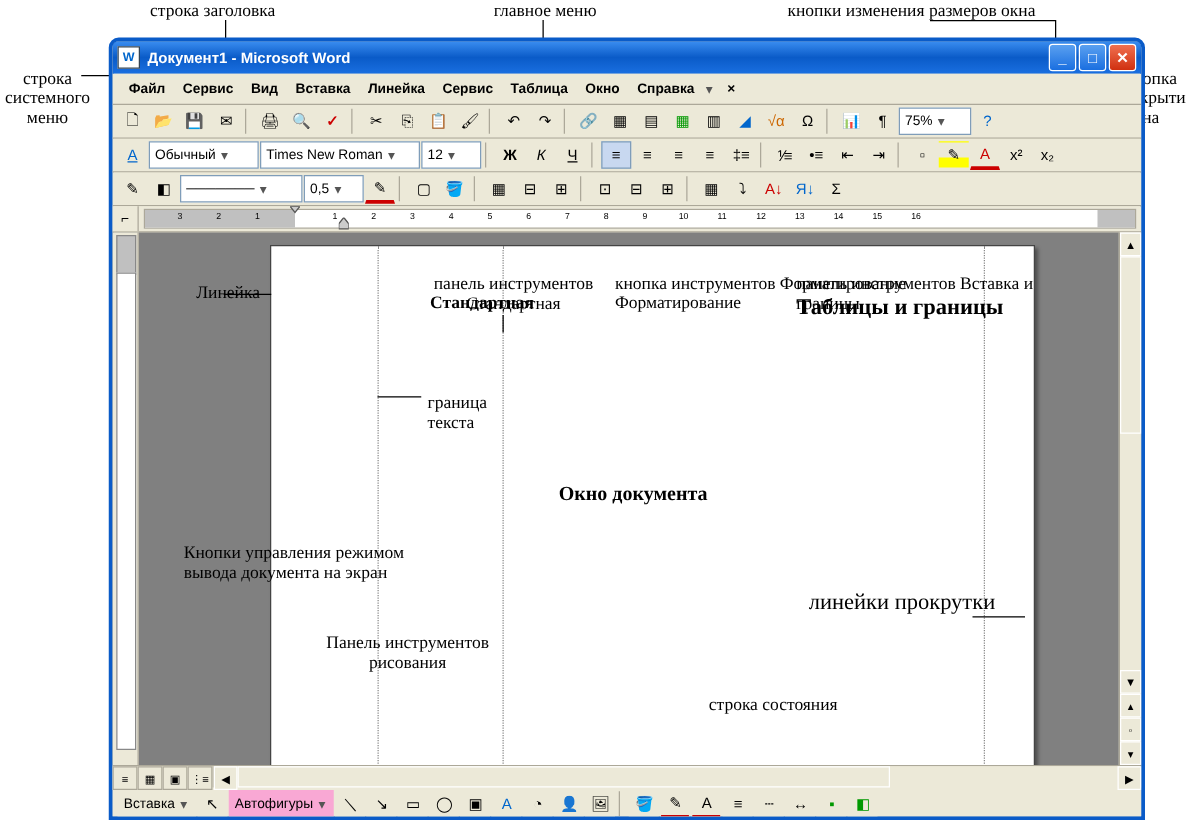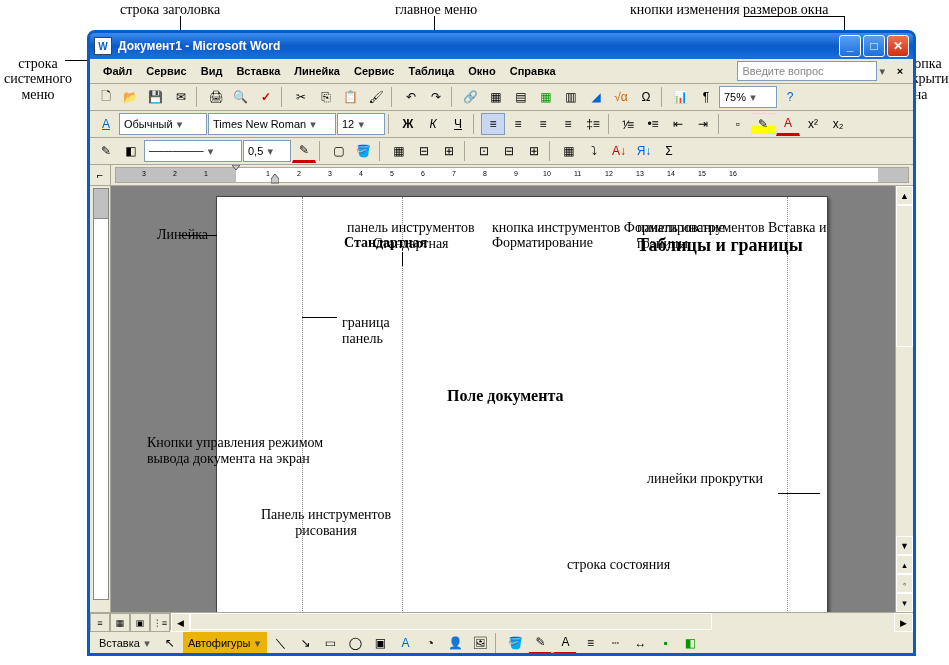--- a/index.html
+++ b/index.html
@@ -212,21 +212,20 @@
   <div class="menubar">
     <span class="mitem">Файл</span>
     <span class="mitem">Сервис</span>
     <span class="mitem">Вид</span>
     <span class="mitem">Вставка</span>
     <span class="mitem">Линейка</span>
     <span class="mitem">Сервис</span>
     <span class="mitem">Таблица</span>
     <span class="mitem">Окно</span>
     <span class="mitem">Справка</span>
-    <div class="ask-box">Введите вопрос</div>
     <span style="margin-left:2px;color:#555">▾</span>
     <div class="doc-close">×</div>
   </div>
 
   <div class="toolbar">
     <div class="tbtn">🗋</div>
     <div class="tbtn">📂</div>
     <div class="tbtn">💾</div>
     <div class="tbtn">✉</div>
     <div class="sep"></div>
@@ -381,27 +380,27 @@
           <div class="lbl" style="left:130px;top:23px;font-size:14px;text-align:center;white-space:pre">панель инструментов
 Стандартная</div>
           <div class="lbl" style="left:127px;top:38px;font-size:14px;font-weight:bold">Стандартная</div>
           <div class="lbl" style="left:275px;top:23px;font-size:14px">кнопка инструментов
 Форматирование</div>
           <div class="lbl" style="left:275px;top:38px;font-size:14px;font-weight:normal">Форматирование</div>
           <div class="lbl" style="left:420px;top:23px;font-size:14px">панель инструментов
 Вставка и границы</div>
           <div class="lbl" style="left:420px;top:38px;font-size:18px;font-weight:bold">Таблицы и границы</div>
           <div class="lbl" style="left:125px;top:118px;font-size:14px;white-space:pre;text-align:left">граница
-панель</div>
-          <div class="lbl" style="left:230px;top:190px;font-size:16px;font-weight:bold">Поле документа</div>
+текста</div>
+          <div class="lbl" style="left:230px;top:190px;font-size:16px;font-weight:bold">Окно документа</div>
           <div class="lbl" style="left:-70px;top:238px;font-size:14px;white-space:pre;text-align:left">Кнопки управления режимом
 вывода документа на экран</div>
           <div class="lbl" style="left:44px;top:310px;font-size:14px;white-space:pre;text-align:center">Панель инструментов
 рисования</div>
-          <div class="lbl" style="left:430px;top:274px;font-size:14px">линейки прокрутки</div>
+          <div class="lbl" style="left:430px;top:274px;font-size:18px">линейки прокрутки</div>
           <div class="lbl" style="left:350px;top:360px;font-size:14px">строка состояния</div>
         </div>
 
         <div class="line" style="left:-38px;top:38px;width:38px;height:1px"></div>
         <div class="line" style="left:85px;top:120px;width:35px;height:1px"></div>
         <div class="line" style="left:561px;top:296px;width:42px;height:1px"></div>
       </div>
     </div>
     <div class="vscroll">
       <div class="sbtn">▲</div>
@@ -428,21 +427,21 @@
       <div class="sbtn" style="width:17px">▶</div>
     </div>
   </div>
 
   <div class="toolbar">
     <div class="combo" style="border:1px solid transparent;background:#ece9d8">
         <span>Вставка</span>
         <span class="arrow">▾</span>
       </div>
     <div class="tbtn">↖</div>
-    <div class="combo" style="border:1px solid transparent;background:#eab308">
+    <div class="combo" style="border:1px solid transparent;background:#f9a8d4">
         <span>Автофигуры</span>
         <span class="arrow">▾</span>
       </div>
     <div class="tbtn">＼</div>
     <div class="tbtn">↘</div>
     <div class="tbtn">▭</div>
     <div class="tbtn">◯</div>
     <div class="tbtn">▣</div>
     <div class="tbtn" style="color:#06c">A</div>
     <div class="tbtn">◔</div>

